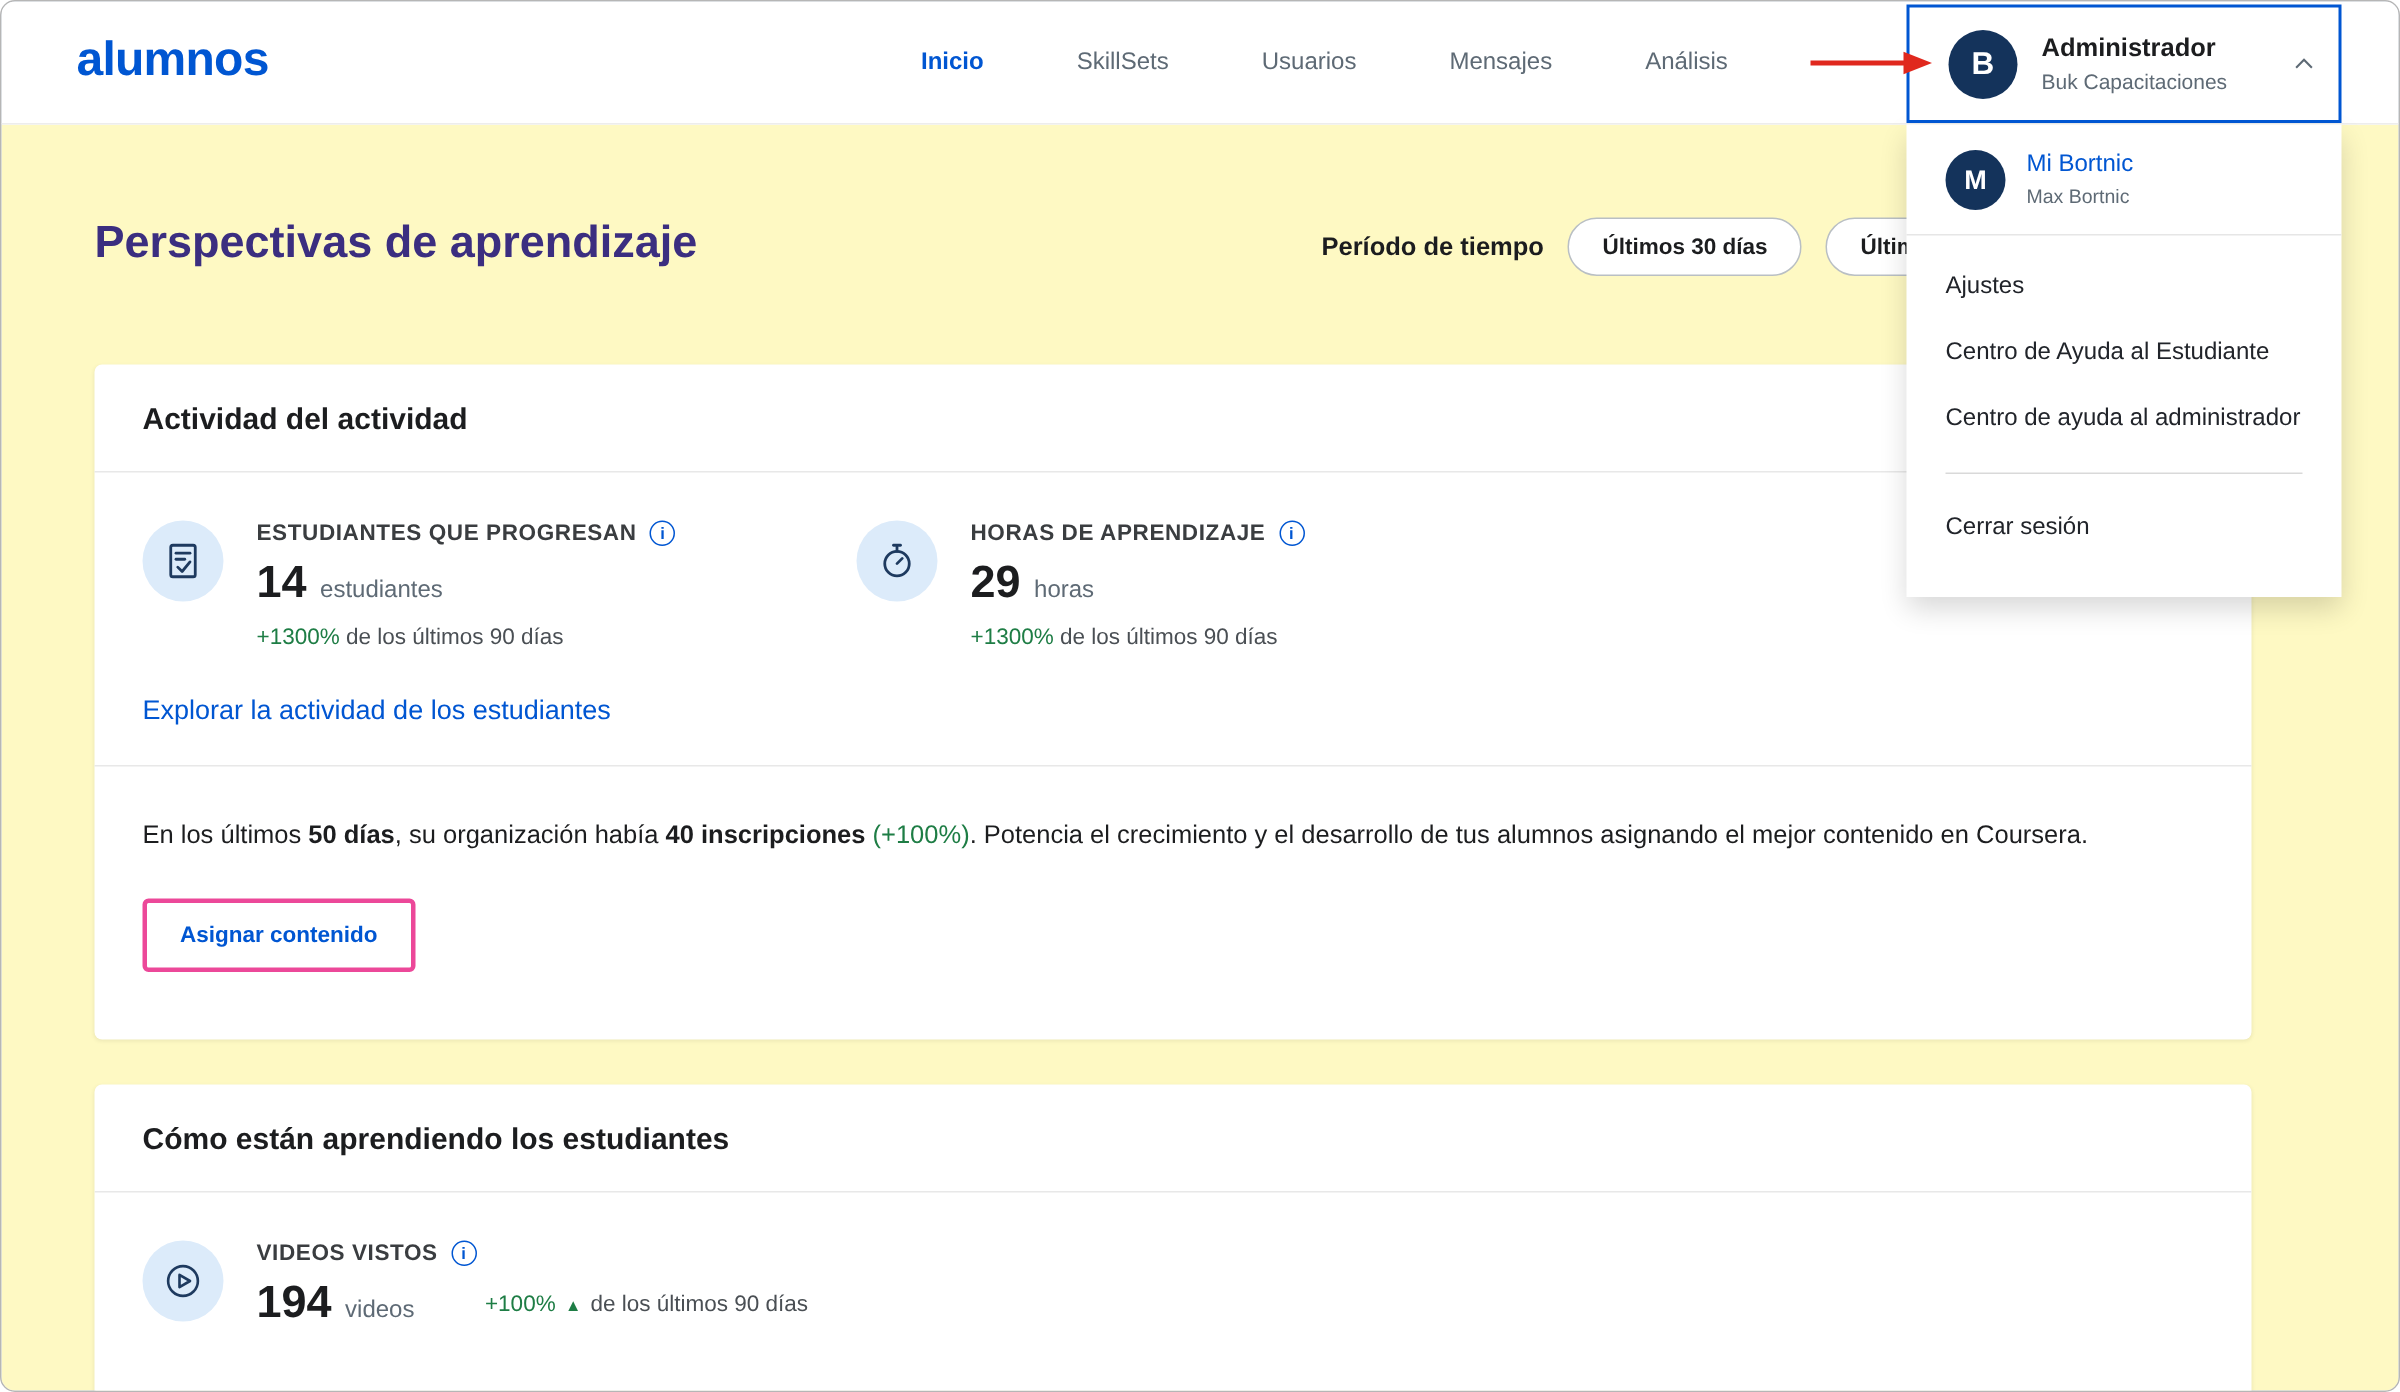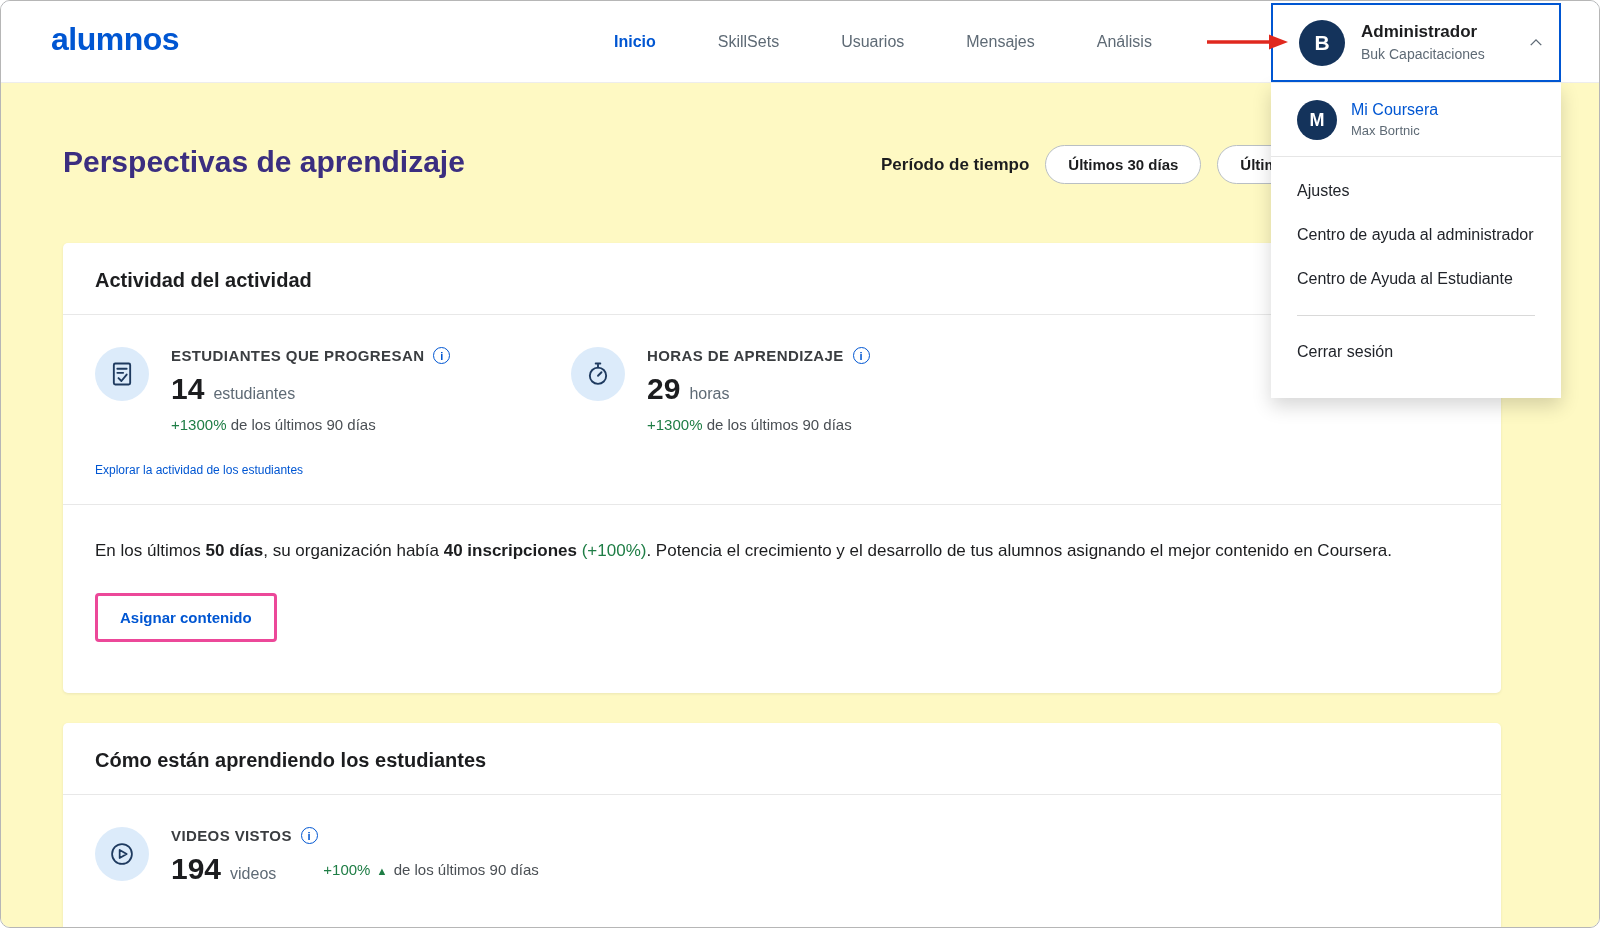--- a/index.html
+++ b/index.html
@@ -72,21 +72,21 @@
                justify-content:center; cursor:pointer; }
   .info-icon::before { content:"i"; }
   .metric-value-row { margin-top:8px; display:flex; align-items:baseline; gap:9px; }
   .metric-value { font-size:30px; font-weight:bold; color:#1c1d1f; }
   .metric-unit { font-size:16px; color:#5e6a75; }
   .metric-delta { margin-top:10px; font-size:15px; color:#4a4f54; }
   .delta-green { color:#1e7d45; }
   .delta-tri { color:#1e7d45; font-size:11px; margin:0 2px; }
   .inline-delta { margin-left:38px; font-size:15px; color:#4a4f54; align-self:center; }
 
-  .explore-link { display:inline-block; margin-top:30px; color:#0056D2; font-size:12px; cursor:pointer;
+  .explore-link { display:inline-block; margin-top:30px; color:#0056D2; font-size:18px; cursor:pointer;
                   text-decoration:none; }
 
   .summary-text { font-size:17px; color:#1c1d1f; line-height:1.65; max-width:1340px; }
   .assign-btn { margin-top:28px; background:#fff; border:3px solid #ec4899; border-radius:4px;
                 color:#0056D2; font-weight:bold; font-size:15px; padding:13px 22px; cursor:pointer;
                 font-family:"Liberation Sans", sans-serif; }
 </style>
 </head>
 <body>
 
@@ -120,28 +120,28 @@
     <svg width="86" height="18" viewBox="0 0 86 18">
       <line x1="2" y1="9" x2="66" y2="9" stroke="#e0281e" stroke-width="3.4"></line>
       <polygon points="64,1.5 83,9 64,16.5" fill="#e0281e"></polygon>
     </svg>
   </div>
 
   <div class="dropdown">
     <div class="dd-profile">
       <div class="avatar md">M</div>
       <div class="dd-prof-text">
-        <div class="dd-prof-title">Mi Coursera</div>
+        <div class="dd-prof-title">Mi Bortnic</div>
         <div class="dd-prof-sub">Max Bortnic</div>
       </div>
     </div>
     <div class="dd-items">
       <div class="dd-item">Ajustes</div>
+      <div class="dd-item">Centro de Ayuda al Estudiante</div>
       <div class="dd-item">Centro de ayuda al administrador</div>
-      <div class="dd-item">Centro de Ayuda al Estudiante</div>
       <div class="dd-sep"></div>
       <div class="dd-item">Cerrar sesión</div>
     </div>
   </div>
 
   <div class="main">
 
     <div class="page-title">Perspectivas de aprendizaje</div>
 
     <div class="period">

